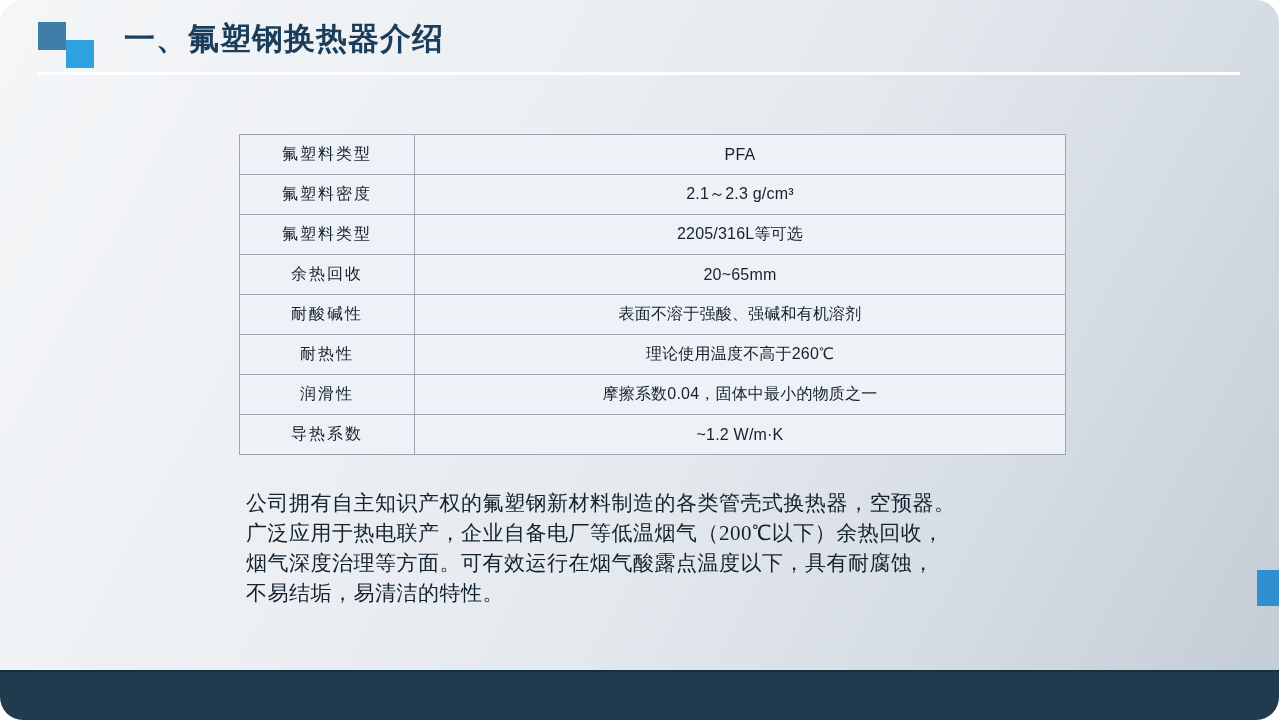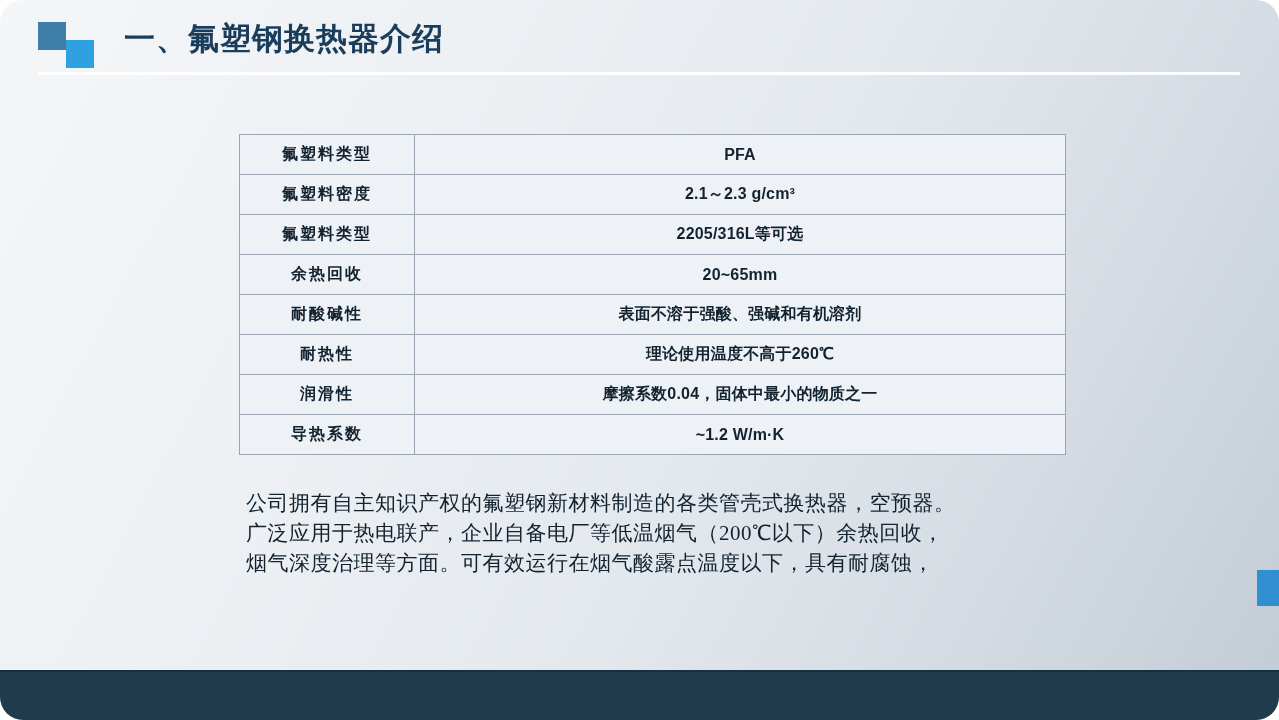--- a/index.html
+++ b/index.html
@@ -92,21 +92,21 @@
     width: 802px;
     border-collapse: collapse;
     background: #eef1f6;
     table-layout: fixed;
   }
   .spec-table td {
     border: 1px solid #9aa6b4;
     height: 39px;
     font-size: 16px;
     color: #12222f;
-    font-weight: bold;
+    font-weight: normal;
     text-align: center;
     vertical-align: middle;
     padding: 0 6px;
   }
   .spec-table td.label {
     width: 162px;
     letter-spacing: 2px;
   }
   .spec-table td.value {
     width: 638px;
@@ -173,19 +173,20 @@
         <td class="label">导热系数</td>
         <td class="value">~1.2 W/m·K</td>
       </tr>
     </tbody>
   </table>
 
   <div class="para">
     <p>公司拥有自主知识产权的氟塑钢新材料制造的各类管壳式换热器，空预器。</p>
     <p>广泛应用于热电联产，企业自备电厂等低温烟气（200℃以下）余热回收，</p>
     <p>烟气深度治理等方面。可有效运行在烟气酸露点温度以下，具有耐腐蚀，</p>
+    <p>不易结垢，易清洁的特性。</p>
   </div>
 
   <div class="right-accent"></div>
   <div class="bottom-band-accent"></div>
   <div class="bottom-band"></div>
 
 </div>
 
 </body></html>

